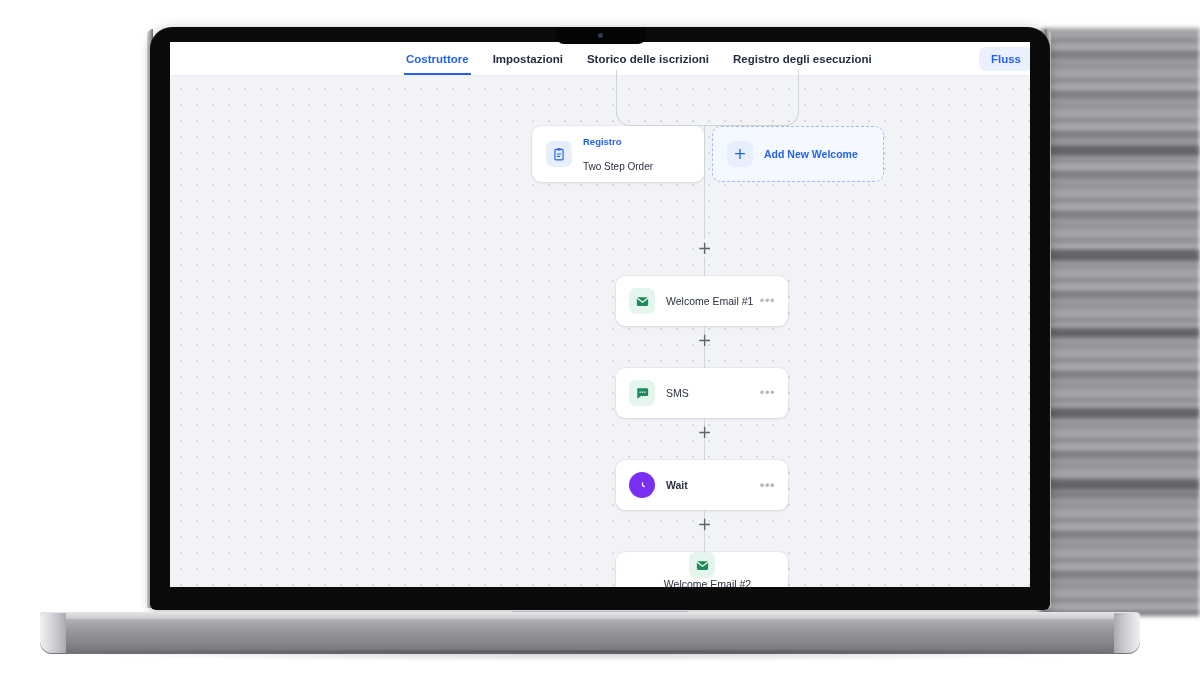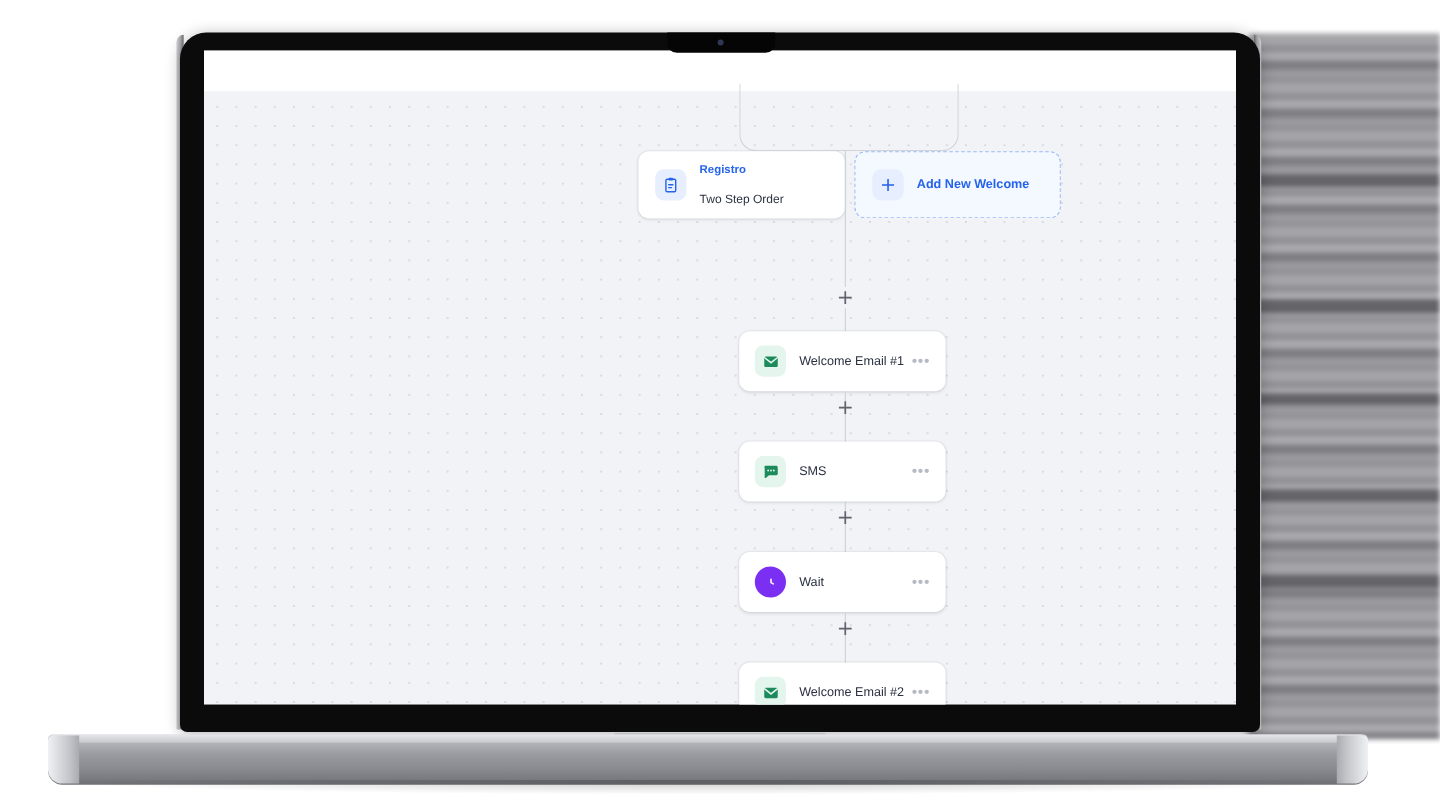--- a/index.html
+++ b/index.html
@@ -147,22 +147,22 @@
     background: #ffffff;
     border-radius: 9px;
     box-shadow: 0 1px 3px rgba(20,28,48,.10), 0 0 0 1px rgba(20,28,48,.035);
     display: flex; align-items: center;
     cursor: pointer;
   }
   #trigger-node { left: 362px; top: 50px; width: 172px; height: 56px; padding: 0 14px; }
   .step-node { left: 446px; width: 172px; height: 50px; padding: 0 13px; }
   #node-email1 { top: 200px; }
   #node-sms    { top: 292px; }
-  #node-wait   { top: 384px; }
-  #node-email2 { top: 476px; }
+  #node-wait   { top: 384px; font-weight: bold; }
+  #node-email2 { top: 476px; flex-direction: column; }
 
   .icon-box {
     width: 26px; height: 26px; border-radius: 7px;
     display: flex; align-items: center; justify-content: center;
     flex: 0 0 auto;
   }
   .icon-box.blue  { background: #e7eefe; }
   .icon-box.green { background: #e3f5ec; }
   .icon-box.purple{ background: #7b2ff2; }
 
@@ -247,20 +247,29 @@
   </div>
 
   <div id="lid-silver-left"></div>
   <div id="lid-silver-right"></div>
   <div id="laptop-lid"></div>
   <div id="notch"></div>
   <div id="camera-dot"></div>
 
   <div id="screen">
 
+    <div id="navbar">
+      <div id="tabs-wrap">
+        <div class="tab active">Costruttore</div>
+        <div class="tab">Impostazioni</div>
+        <div class="tab">Storico delle iscrizioni</div>
+        <div class="tab">Registro degli esecuzioni</div>
+      </div>
+      <div id="flow-btn">Fluss</div>
+    </div>
 
     <div id="canvas">
 
       <div id="trigger-node" class="node">
         <div class="icon-box blue">
           <svg width="14" height="14" viewBox="0 0 24 24" fill="none" stroke="#2563eb" stroke-width="2" stroke-linecap="round" stroke-linejoin="round">
             <rect x="5" y="4" width="14" height="18" rx="2"></rect>
             <rect x="9" y="2" width="6" height="4" rx="1" fill="#2563eb" stroke="none"></rect>
             <line x1="9" y1="12" x2="15" y2="12"></line>
             <line x1="9" y1="16" x2="13" y2="16"></line>

